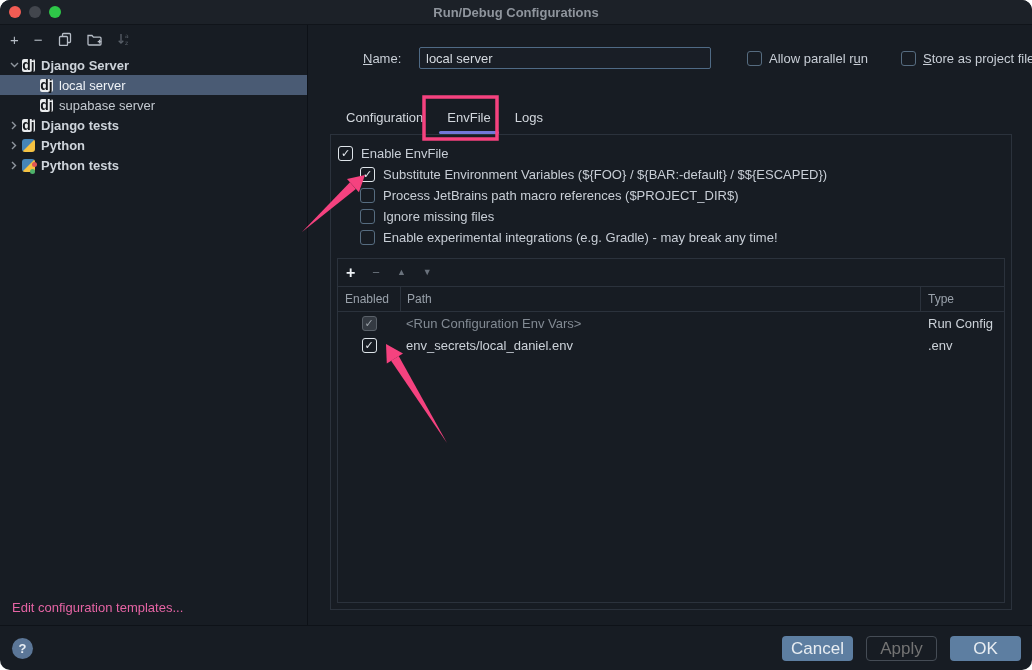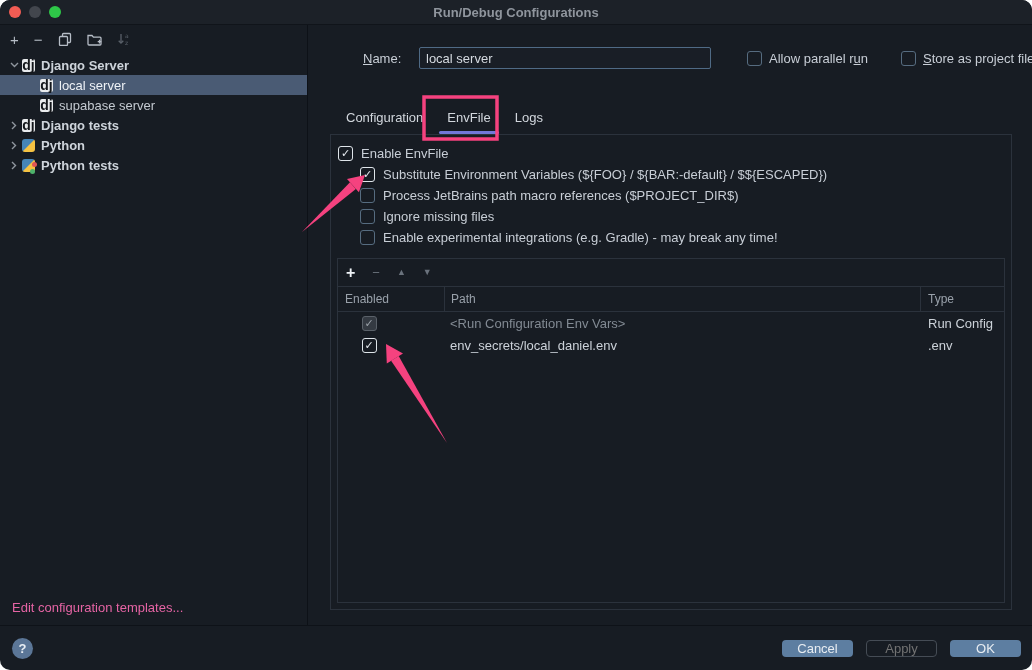--- a/index.html
+++ b/index.html
@@ -61,32 +61,32 @@
   .options{padding:8px 7px 10px 7px;}
   .optrow{display:flex;align-items:center;gap:8px;height:21px;white-space:nowrap;color:#c8ced6;}
   .optrow.sub{margin-left:22px;}
   .tablebox{flex:1;margin:0 6px 6px 6px;border:1px solid #2b323c;display:flex;flex-direction:column;}
   .ttoolbar{height:27px;display:flex;align-items:center;gap:17px;padding-left:8px;border-bottom:1px solid #2b323c;}
   .ttb{font-size:13px;color:#6a727c;line-height:1;cursor:default;}
   .ttb.plus{color:#eef2f6;font-size:16px;font-weight:bold;}
   .ttb.tri{font-size:9px;}
   .thead{height:24px;display:flex;align-items:center;border-bottom:1px solid #2b323c;color:#99a1aa;font-size:12px;}
   .col-en{width:62px;padding-left:7px;box-sizing:border-box;flex:none;}
-  .col-path{flex:1;padding-left:6px;border-left:1px solid #2b323c;align-self:stretch;display:flex;align-items:center;margin-left:44px;}
+  .col-path{flex:1;padding-left:6px;border-left:1px solid #2b323c;align-self:stretch;display:flex;align-items:center;}
   .col-type{width:76px;padding-left:7px;border-left:1px solid #2b323c;align-self:stretch;display:flex;align-items:center;flex:none;}
   .trowt{height:22px;display:flex;align-items:center;color:#ccd2d9;}
   .trowt .col-path,.trowt .col-type{border-left:none;}
   .trowt .cbcell{width:62px;flex:none;display:flex;justify-content:center;}
   .muted{color:#828a93;}
   
   .footer{height:45px;border-top:1px solid #0e1218;display:flex;align-items:center;position:relative;}
   .helpbtn{width:21px;height:21px;border-radius:50%;background:#5b7697;color:#e9eef4;display:flex;
            align-items:center;justify-content:center;font-size:13px;font-weight:bold;margin-left:12px;cursor:pointer;}
   .btns{position:absolute;right:11px;display:flex;gap:13px;}
-  .btn{min-width:71px;height:17px;border-radius:4px;border:none;font-size:13px;font-family:inherit;
+  .btn{min-width:71px;height:25px;border-radius:4px;border:none;font-size:17px;font-family:inherit;
        display:flex;align-items:center;justify-content:center;cursor:pointer;box-sizing:border-box;}
   .btn.blue{background:#5d7ea1;color:#e8edf2;}
   .btn.ghost{background:transparent;border:1px solid #454c55;color:#737373;}
   
   .overlay{position:absolute;inset:0;pointer-events:none;z-index:50;}
   svg text{font-family:"DejaVu Sans",sans-serif;}
 </style>
 </head>
 <body>
 

